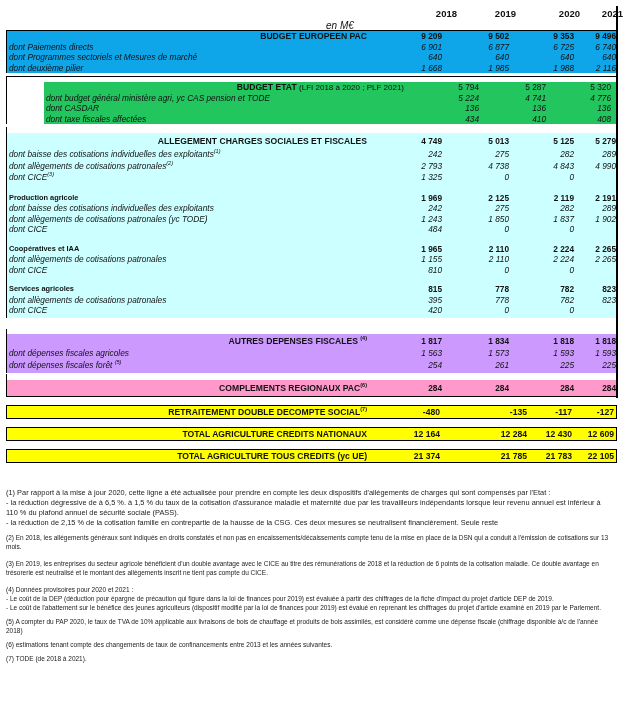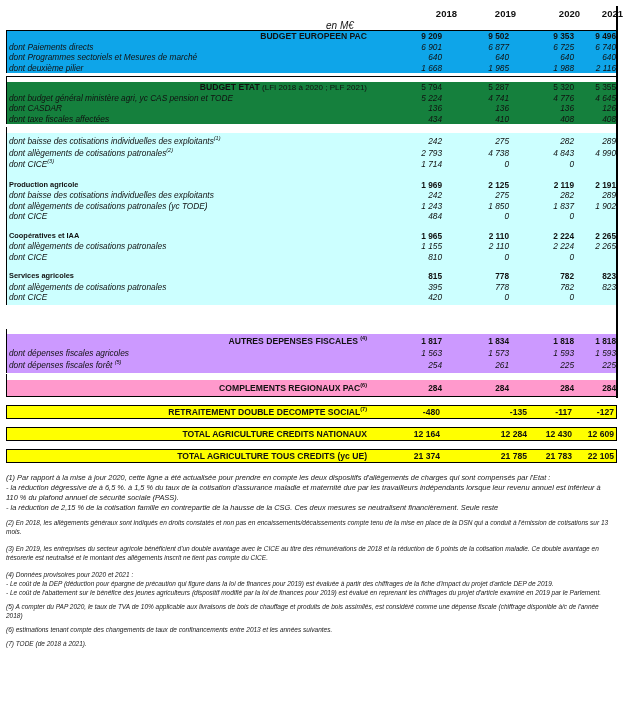--- a/index.html
+++ b/index.html
@@ -20,38 +20,38 @@
   .row.it .lbl, .row.it .v { font-style: italic; }
   .row .v { position: absolute; top: 0; width: 50px; text-align: right; }
   .row.title .v, .row.sub .v { font-weight: bold; }
   .v.c0 { left: 385px; } .v.c1 { left: 452px; } .v.c2 { left: 517px; } .v.c3 { left: 559px; }
   sup { font-size: 5.5px; line-height: 0; vertical-align: 4px; }
   .gap { height: 6px; }
 
   .b-eu { top: 30px; border-top: 1.5px solid #000; border-left: 1.5px solid #000; }
   .b-eu .bg { background: #0ea5e9; }
   .b-etat { top: 76px; border-left: 1.5px solid #000; border-top: 1.5px solid #000; }
-  .b-etat .bg { background: #15803d; }
+  .b-etat .bg { background: #22c55e; margin-left: 37px; }
   .b-all { top: 127px; border-left: 1.5px solid #000; }
   .b-all .bg { background: #CCFFFF; }
   .b-aut { top: 329px; border-left: 1.5px solid #000; }
   .b-aut .bg { background: #CC99FF; }
   .b-comp { top: 375px; border-left: 1.5px solid #000; border-bottom: 1.5px solid #000; }
   .b-comp .bg { background: #FF99CC; }
   .rborder { position: absolute; left: 616px; width: 1.5px; background: #000; }
 
   .ybar { position: absolute; left: 6px; width: 611px; height: 14px; box-sizing: border-box;
           background: #FFFF00; border-top: 1.5px solid #000; border-bottom: 1.5px solid #000;
           border-left: 1.5px solid #000; border-right: 1.5px solid #000;
           font-size: 8.6px; font-weight: bold; line-height: 12px; }
   .ybar .lbl { position: absolute; left: 0; width: 360px; text-align: right; top: 0; }
   .ybar .v { position: absolute; top: 0; width: 50px; text-align: right; }
   .ybar .v.c0 { left: 383px; } .ybar .v.c1 { left: 470px; } .ybar .v.c2 { left: 515px; } .ybar .v.c3 { left: 557px; }
 
-  .notes { position: absolute; left: 6px; top: 473px; width: 605px; font-size: 7px; line-height: 9.5px; color: #222; font-style: italic; }
+  .notes { position: absolute; left: 6px; top: 488px; width: 605px; font-size: 7px; line-height: 9.5px; color: #222; }
   .notes p { margin: 0 0 5px 0; }
   .notes .n1 { font-size: 7.4px; line-height: 10px; }
   .notes .small { font-size: 6.5px; line-height: 9px; }
   .notes .line { display: block; }
 </style>
 </head>
 <body>
 
 <div class="hdr-years">
   <span class="yr" style="left:391px">2018</span>
@@ -122,37 +122,44 @@
       <span class="v c0">434</span>
       <span class="v c1">410</span>
       <span class="v c2">408</span>
       <span class="v c3">408</span>
     </div>
   </div>
 </div>
 
 <div class="block b-all" style="padding-top:6px;">
   <div class="bg" style="padding-top:2px;padding-bottom:2px;">
+    <div class="row title" style="height:13px;line-height:13px;">
+      <span class="lbl">ALLEGEMENT CHARGES SOCIALES ET FISCALES</span>
+      <span class="v c0">4 749</span>
+      <span class="v c1">5 013</span>
+      <span class="v c2">5 125</span>
+      <span class="v c3">5 279</span>
+    </div>
     <div class="row it" style="height:12px;line-height:12px;">
       <span class="lbl"><span>dont baisse des cotisations individuelles des exploitants</span><sup>(1)</sup></span>
       <span class="v c0">242</span>
       <span class="v c1">275</span>
       <span class="v c2">282</span>
       <span class="v c3">289</span>
     </div>
     <div class="row it" style="height:12px;line-height:12px;">
       <span class="lbl"><span>dont allègements de cotisations patronales</span><sup>(2)</sup></span>
       <span class="v c0">2 793</span>
       <span class="v c1">4 738</span>
       <span class="v c2">4 843</span>
       <span class="v c3">4 990</span>
     </div>
     <div class="row it">
       <span class="lbl"><span>dont CICE</span><sup>(3)</sup></span>
-      <span class="v c0">1 714</span>
+      <span class="v c0">1 325</span>
       <span class="v c1">0</span>
       <span class="v c2">0</span>
       <span class="v c3"></span>
     </div>
     <div class="gap" style="height:10px;"></div>
 
     <div class="row sub">
       <span class="lbl">Production agricole</span>
       <span class="v c0">1 969</span>
       <span class="v c1">2 125</span>

